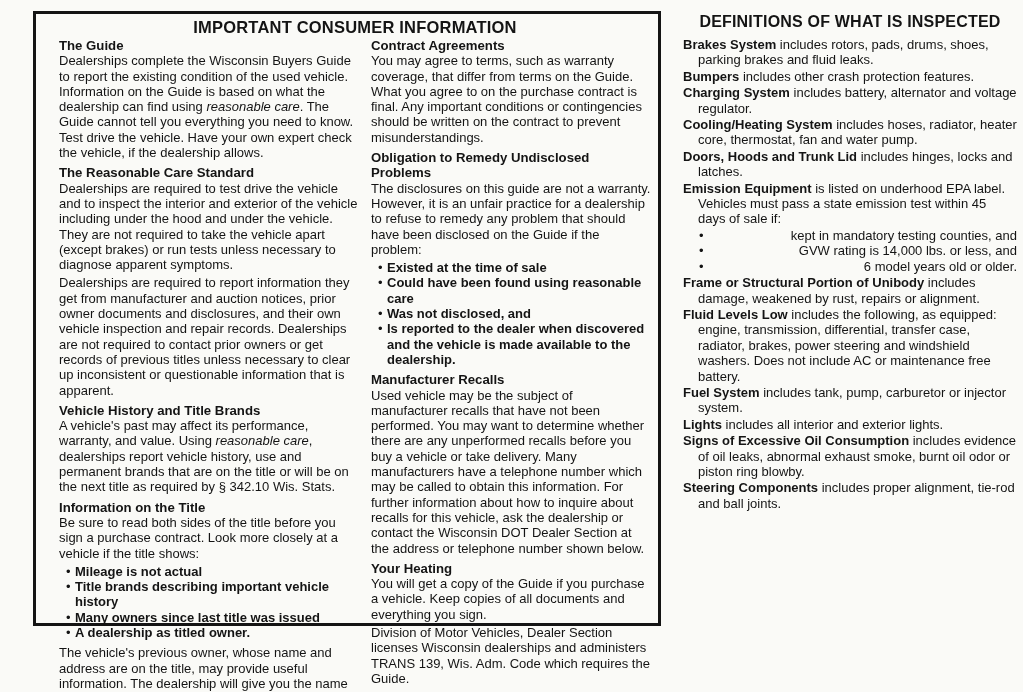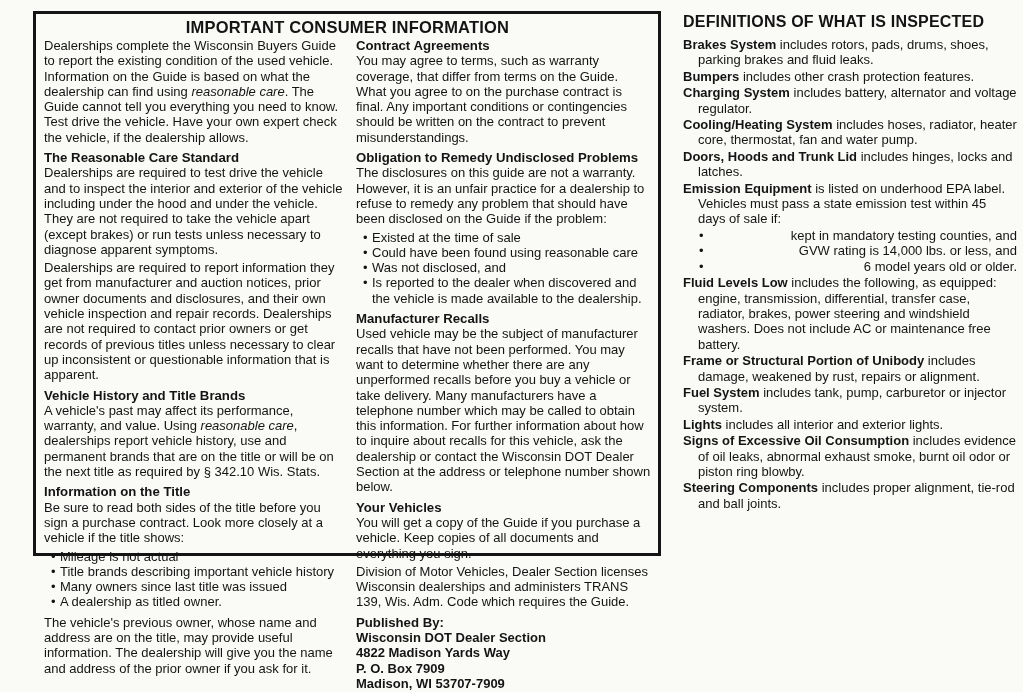--- a/index.html
+++ b/index.html
@@ -7,68 +7,69 @@
     width:1023px;height:692px;
     background:#f4f4f1;
     font-family:"Liberation Sans","DejaVu Sans",sans-serif;
     color:#141414;
     -webkit-font-smoothing:antialiased;
   }
   .page{position:relative;width:1023px;height:692px;background:#fafaf7;overflow:hidden;}
 
   
   .consumer-box{
-    position:absolute;left:33px;top:11px;width:628px;height:545px;
+    position:absolute;left:33px;top:11px;width:628px;height:615px;
     border:3px solid #141414;box-sizing:border-box;
-    padding:3px 7px 2px 8px;background:#fafaf7;
+    padding:3px 7px 2px 23px;background:#fafaf7;
   }
   .box-title{
     text-align:center;font-weight:bold;font-size:16.5px;letter-spacing:.2px;
     margin:0 0 1px 0;line-height:20px;
   }
   .columns{display:flex;gap:13px;}
   .col{font-size:13px;line-height:15.3px;}
   .col-1{width:299px;flex:none;}
   .col-2{flex:1;min-width:0;}
   .section{margin:0 0 5px 0;}
   .sec-heading{font-weight:bold;margin:0;padding:0;font-size:13.2px;}
   p.body{margin:0 0 3px 0;}
   p.body:last-child{margin-bottom:0;}
   em{}
 
   .bullet{display:flex;margin:0;}
   .bullet .b{flex:none;width:9px;text-align:left;margin-left:7px;}
-  .bullet .t{flex:1;}
+  .bullet .t{flex:1;font-weight:bold;}
 
   .addr{font-weight:bold;margin:0;}
 
   
   .defs-col{
     position:absolute;left:683px;top:12px;width:334px;
     font-size:13px;line-height:15.4px;
   }
-  .defs-title{font-weight:bold;font-size:16px;letter-spacing:.2px;margin:0 0 5px 0;line-height:20px;}
+  .defs-title{font-weight:bold;font-size:16px;letter-spacing:.2px;margin:0 0 5px 0;line-height:20px;text-align:center;}
   p.def{margin:0 0 1px 0;padding-left:15px;text-indent:-15px;}
   p.def b{font-weight:bold;}
   .def-bullets{padding-left:16px;margin:0 0 1px 0;}
   .def-bullet{display:flex;}
   .def-bullet .b{flex:none;width:8px;}
   .def-bullet .t{flex:1;text-align:right;}
 </style>
 </head>
 <body>
 
 <div class="page">
 
   <div class="consumer-box">
     <div class="box-title">IMPORTANT CONSUMER INFORMATION</div>
     <div class="columns">
 
       <div class="col col-1">
         <div class="section">
+          <p class="sec-heading">The Guide</p>
           <p class="body"><span>Dealerships complete the Wisconsin Buyers Guide to report the existing condition of the used vehicle. Information on the Guide is based on what the dealership can find using </span><em>reasonable care</em><span>. The Guide cannot tell you everything you need to know. Test drive the vehicle. Have your own expert check the vehicle, if the dealership allows.</span></p>
         </div>
 
         <div class="section">
           <p class="sec-heading">The Reasonable Care Standard</p>
           <p class="body">Dealerships are required to test drive the vehicle and to inspect the interior and exterior of the vehicle including under the hood and under the vehicle. They are not required to take the vehicle apart (except brakes) or run tests unless necessary to diagnose apparent symptoms.</p>
           <p class="body">Dealerships are required to report information they get from manufacturer and auction notices, prior owner documents and disclosures, and their own vehicle inspection and repair records. Dealerships are not required to contact prior owners or get records of previous titles unless necessary to clear up inconsistent or questionable information that is apparent.</p>
         </div>
 
         <div class="section">
@@ -125,21 +126,21 @@
               <span class="t">Is reported to the dealer when discovered and the vehicle is made available to the dealership.</span>
             </div>
         </div>
 
         <div class="section">
           <p class="sec-heading">Manufacturer Recalls</p>
           <p class="body">Used vehicle may be the subject of manufacturer recalls that have not been performed. You may want to determine whether there are any unperformed recalls before you buy a vehicle or take delivery. Many manufacturers have a telephone number which may be called to obtain this information. For further information about how to inquire about recalls for this vehicle, ask the dealership or contact the Wisconsin DOT Dealer Section at the address or telephone number shown below.</p>
         </div>
 
         <div class="section">
-          <p class="sec-heading">Your Vehicles</p>
+          <p class="sec-heading">Your Heating</p>
           <p class="body">You will get a copy of the Guide if you purchase a vehicle. Keep copies of all documents and everything you sign.</p>
           <p class="body">Division of Motor Vehicles, Dealer Section licenses Wisconsin dealerships and administers TRANS 139, Wis. Adm. Code which requires the Guide.</p>
         </div>
 
         <div class="section">
           <p class="sec-heading">Published By:</p>
           <p class="addr">Wisconsin DOT Dealer Section</p>
           <p class="addr">4822 Madison Yards Way</p>
           <p class="addr">P. O. Box 7909</p>
           <p class="addr">Madison, WI 53707-7909</p>
@@ -168,21 +169,21 @@
       <div class="def-bullet">
           <span class="b">•</span>
           <span class="t">GVW rating is 14,000 lbs. or less, and</span>
         </div>
       <div class="def-bullet">
           <span class="b">•</span>
           <span class="t">6 model years old or older.</span>
         </div>
     </div>
 
+    <p class="def"><b>Frame or Structural Portion of Unibody</b><span> includes damage, weakened by rust, repairs or alignment.</span></p>
     <p class="def"><b>Fluid Levels Low</b><span> includes the following, as equipped: engine, transmission, differential, transfer case, radiator, brakes, power steering and windshield washers. Does not include AC or maintenance free battery.</span></p>
-    <p class="def"><b>Frame or Structural Portion of Unibody</b><span> includes damage, weakened by rust, repairs or alignment.</span></p>
     <p class="def"><b>Fuel System</b><span> includes tank, pump, carburetor or injector system.</span></p>
     <p class="def"><b>Lights</b><span> includes all interior and exterior lights.</span></p>
     <p class="def"><b>Signs of Excessive Oil Consumption</b><span> includes evidence of oil leaks, abnormal exhaust smoke, burnt oil odor or piston ring blowby.</span></p>
     <p class="def"><b>Steering Components</b><span> includes proper alignment, tie-rod and ball joints.</span></p>
   </div>
 
 </div>
 
 </body></html>

